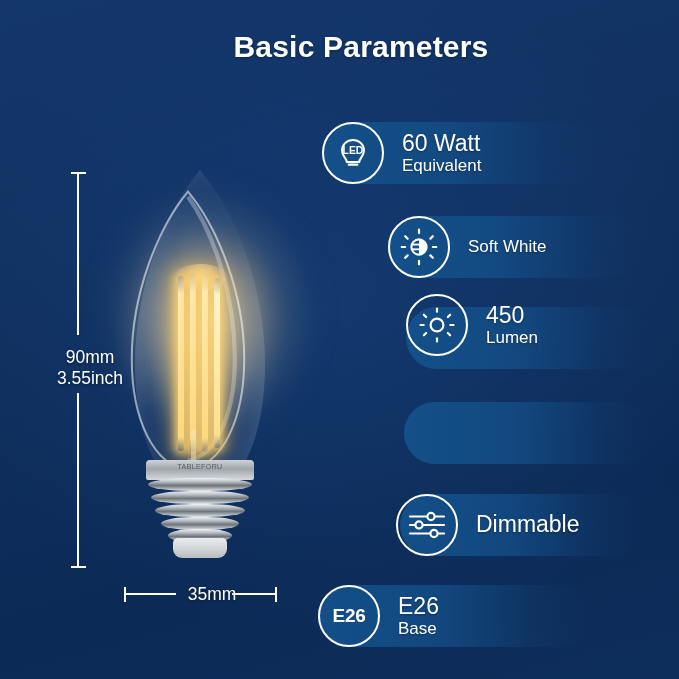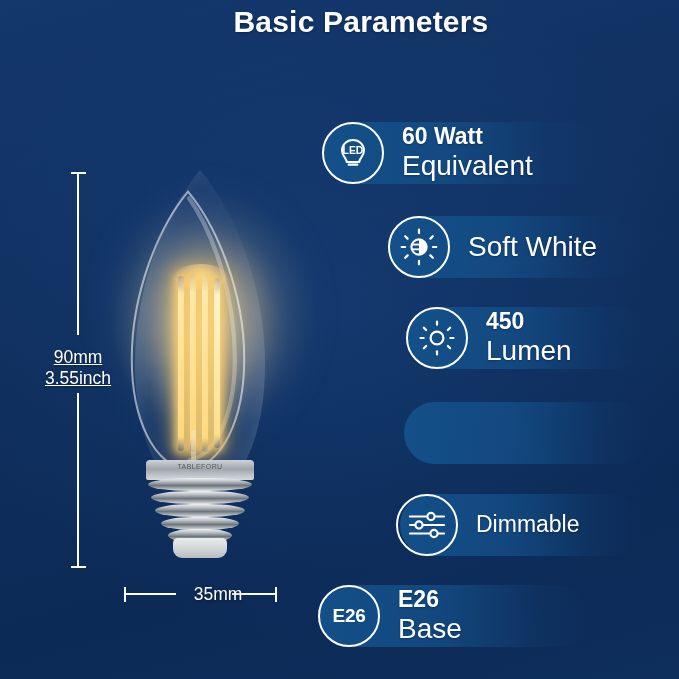--- a/index.html
+++ b/index.html
@@ -41,21 +41,21 @@
   }
   .bulb-halo2{
     position:absolute;left:95px;top:175px;width:215px;height:330px;
     background:radial-gradient(48% 44% at 50% 46%,
       rgba(255,241,205,.55) 0%, rgba(255,230,175,.28) 38%, rgba(200,200,190,0) 72%);
     filter:blur(12px);
   }
 
   
   .title{
-    position:absolute;left:0;right:0;top:5px;text-align:center;
+    position:absolute;left:0;right:0;top:30px;text-align:center;
     font-size:30px;font-weight:bold;color:#ffffff;letter-spacing:.2px;
     text-shadow:0 1px 3px rgba(0,0,0,.35);
     padding-left:43px;
   }
 
   
   .rows{position:absolute;left:0;top:0;width:679px;height:611px;margin-top:20px;}
   .row{position:absolute;display:flex;align-items:center;}
   .pill{
     position:absolute;height:62px;border-radius:31px;
@@ -68,22 +68,22 @@
     border:2.6px solid #ffffff;
     display:flex;align-items:center;justify-content:center;
     flex:0 0 auto;
     box-sizing:border-box;
   }
   .icon-circle svg{display:block;}
   .icon-text{
     font-size:19px;font-weight:bold;color:#fff;letter-spacing:-.3px;
   }
   .labels{position:relative;z-index:2;margin-left:18px;color:#fff;line-height:1.12;}
-  .lab-main{font-size:23px;font-weight:bold;text-shadow:0 1px 2px rgba(0,0,0,.3);}
-  .lab-sub{font-size:28px;font-weight:normal;text-shadow:0 1px 2px rgba(0,0,0,.3);}
+  .lab-main{font-size:23px;font-weight:normal;text-shadow:0 1px 2px rgba(0,0,0,.3);}
+  .lab-sub{font-size:17px;font-weight:normal;text-shadow:0 1px 2px rgba(0,0,0,.3);}
   .lab-single{font-size:23px;font-weight:normal;text-shadow:0 1px 2px rgba(0,0,0,.3);}
 
   
   .dim-text{
     position:absolute;color:#fff;text-align:center;font-size:17.5px;line-height:1.22;
     text-shadow:0 1px 3px rgba(0,0,0,.45);white-space:nowrap;
   }
   .vline{position:absolute;width:2px;background:#fff;}
   .hline{position:absolute;height:2px;background:#fff;}
   .cap-h{position:absolute;height:2px;width:15px;background:#fff;}
@@ -177,30 +177,30 @@
       <div class="thread" style="top:57px;left:15px;width:78px;"></div>
       <div class="thread" style="top:69px;left:22px;width:64px;"></div>
       <div class="base-tip"></div>
     </div>
   </div>
 
   <div class="cap-h" style="left:71px;top:172px;"></div>
   <div class="vline" style="left:77px;top:172px;height:163px;"></div>
   <div class="vline" style="left:77px;top:393px;height:175px;"></div>
   <div class="cap-h" style="left:71px;top:566px;"></div>
-  <div class="dim-text" style="left:18px;top:347px;width:120px;text-decoration:underline;">
+  <div class="dim-text" style="left:30px;top:347px;width:120px;">
     <div>90mm</div>
     <div>3.55inch</div>
   </div>
 
   <div class="cap-v" style="left:124px;top:587px;"></div>
   <div class="hline" style="left:124px;top:593px;width:52px;"></div>
   <div class="hline" style="left:232px;top:593px;width:44px;"></div>
   <div class="cap-v" style="left:275px;top:587px;"></div>
-  <div class="dim-text" style="left:158px;top:584px;width:120px;">
+  <div class="dim-text" style="left:152px;top:584px;width:120px;">
     <div>35mm</div>
   </div>
 
   <div class="rows">
 
     <div class="pill" style="left:322px;top:102px;width:280px;"></div>
     <div class="row" style="left:322px;top:102px;">
       <div class="icon-circle">
         <svg width="40" height="40" viewBox="0 0 40 40">
           <path d="M20 7 C13.6 7 9 11.8 9 17.6 C9 21.2 10.8 23.4 12.3 25.4 C13.2 26.6 13.6 27.6 13.7 29 L26.3 29 C26.4 27.6 26.8 26.6 27.7 25.4 C29.2 23.4 31 21.2 31 17.6 C31 11.8 26.4 7 20 7 Z" fill="none" stroke="#fff" stroke-width="2.1" stroke-linejoin="round"></path>
@@ -233,21 +233,21 @@
             <rect x="7.3" y="27.8" width="2.2" height="5.6" rx="1.1" transform="rotate(45 8.4 30.6)"></rect>
           </g>
         </svg>
       </div>
       <div class="labels">
         <div class="lab-sub">Soft White</div>
       </div>
     </div>
 
     <div class="pill" style="left:406px;top:287px;width:242px;"></div>
-    <div class="row" style="left:406px;top:287px;">
+    <div class="row" style="left:406px;top:274px;">
       <div class="icon-circle">
         <svg width="42" height="42" viewBox="0 0 42 42">
           <circle cx="21" cy="21" r="6.4" fill="none" stroke="#fff" stroke-width="2.2"></circle>
           <g fill="#fff">
             <rect x="19.9" y="3.4" width="2.2" height="5.4" rx="1.1"></rect>
             <rect x="19.9" y="33.2" width="2.2" height="5.4" rx="1.1"></rect>
             <rect x="3.4" y="19.9" width="5.4" height="2.2" rx="1.1"></rect>
             <rect x="33.2" y="19.9" width="5.4" height="2.2" rx="1.1"></rect>
             <rect x="7.9" y="9.2" width="2.2" height="5.4" rx="1.1" transform="rotate(-45 9 11.9)"></rect>
             <rect x="31.9" y="27.4" width="2.2" height="5.4" rx="1.1" transform="rotate(-45 33 30.1)"></rect>

